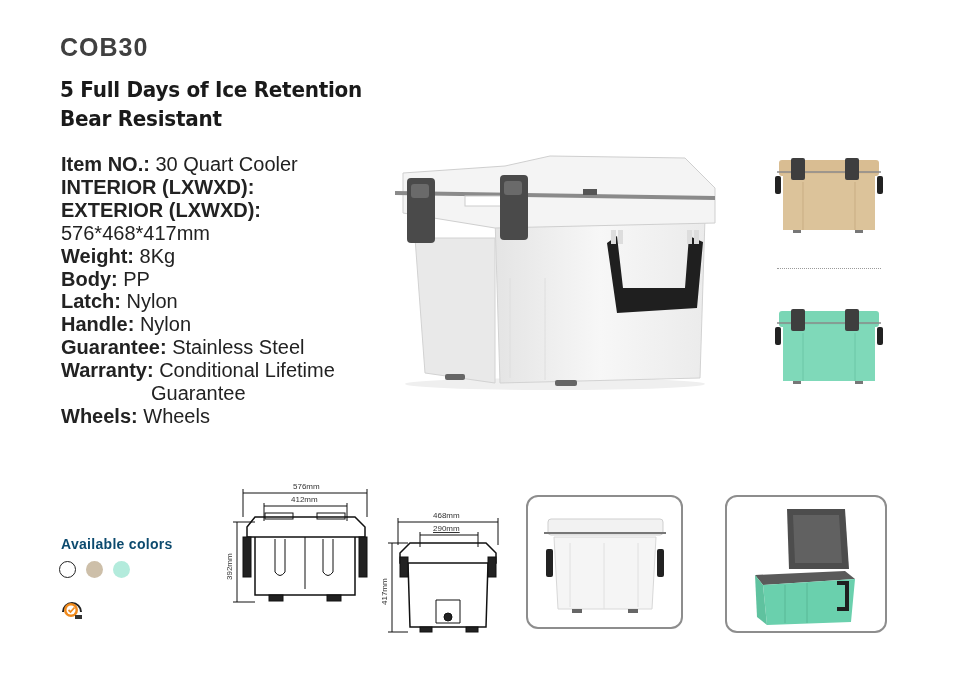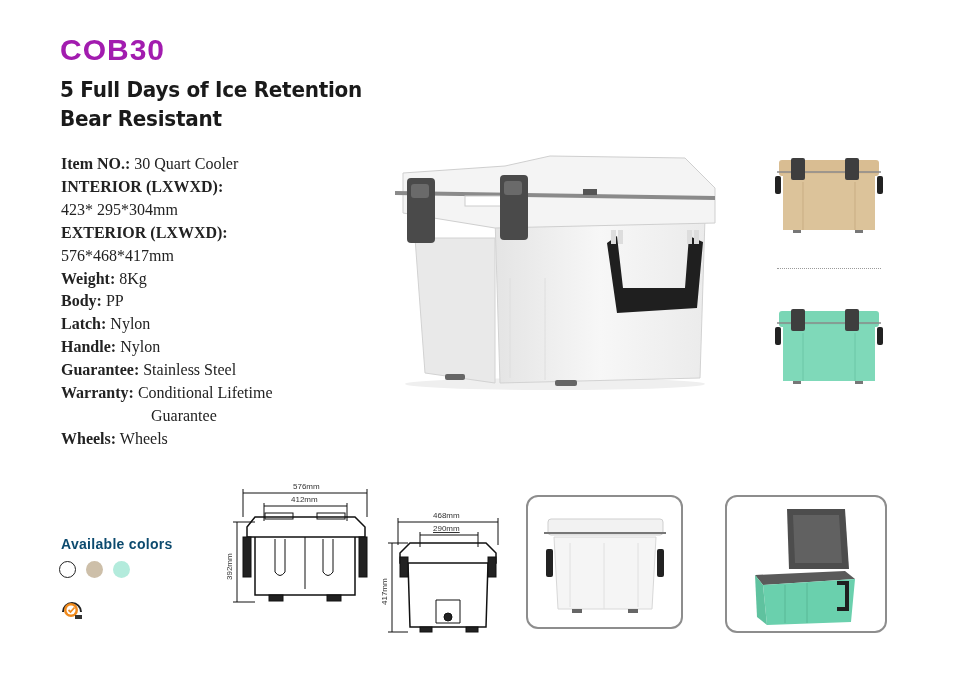--- a/index.html
+++ b/index.html
@@ -1,22 +1,22 @@
 <!DOCTYPE html>
 <html><head>
 <meta charset="utf-8">
 <style>
   * { box-sizing: border-box; margin: 0; padding: 0; }
   html, body { width: 960px; height: 674px; background: #ffffff; overflow: hidden; }
   body { position: relative; font-family: "Liberation Sans", sans-serif; color: #1e1e1e; }
 
-  .model { position: absolute; left: 60px; top: 33px; font-size: 30px; font-weight: bold; color: #a21caf; letter-spacing: 1px; }
+  .model { position: absolute; left: 60px; top: 33px; font-size: 25px; font-weight: bold; color: #404040; letter-spacing: 1px; }
   .headline { position: absolute; left: 60px; top: 75px; font-family: "DejaVu Sans", sans-serif; font-weight: bold; font-size: 21.5px; line-height: 29px; color: #1a1a1a; letter-spacing: -0.3px; transform: scaleX(0.93); transform-origin: left top; }
 
-  .specs { position: absolute; left: 61px; top: 153px; font-size: 16px; line-height: 22.9px; color: #222; font-family: Liberation Serif, serif; }
+  .specs { position: absolute; left: 61px; top: 153px; font-size: 20px; line-height: 22.9px; color: #222; }
   .specs .row { white-space: nowrap; }
   .specs .k { font-weight: bold; }
   .specs .indent { padding-left: 90px; }
 
   .avail { position: absolute; left: 61px; top: 536px; font-size: 14px; font-weight: bold; color: #0c4a6e; letter-spacing: 0.3px; }
   .swatches { position: absolute; left: 59px; top: 561px; display: flex; gap: 10px; }
   .swatch { width: 17px; height: 17px; border-radius: 50%; }
   .sgs { position: absolute; left: 60px; top: 597px; width: 24px; height: 24px; }
 
   .hero { position: absolute; left: 385px; top: 148px; width: 340px; height: 245px; }
@@ -34,21 +34,20 @@
 
 <div class="model">COB30</div>
 <div class="headline">
   <div>5 Full Days of Ice Retention</div>
   <div>Bear Resistant</div>
 </div>
 
 <div class="specs">
   <div class="row"><span class="k">Item NO.:</span> <span>30 Quart Cooler</span></div>
   <div class="row"><span class="k">INTERIOR (LXWXD):</span></div>
-  <div class="row"><span>423* 295*304mm</span></div>
   <div class="row"><span class="k">EXTERIOR (LXWXD):</span></div>
   <div class="row"><span>576*468*417mm</span></div>
   <div class="row"><span class="k">Weight:</span> <span>8Kg</span></div>
   <div class="row"><span class="k">Body:</span> <span>PP</span></div>
   <div class="row"><span class="k">Latch:</span> <span>Nylon</span></div>
   <div class="row"><span class="k">Handle:</span> <span>Nylon</span></div>
   <div class="row"><span class="k">Guarantee:</span> <span>Stainless Steel</span></div>
   <div class="row"><span class="k">Warranty:</span> <span>Conditional Lifetime</span></div>
   <div class="row indent"><span>Guarantee</span></div>
   <div class="row"><span class="k">Wheels:</span> <span> Wheels</span></div>

